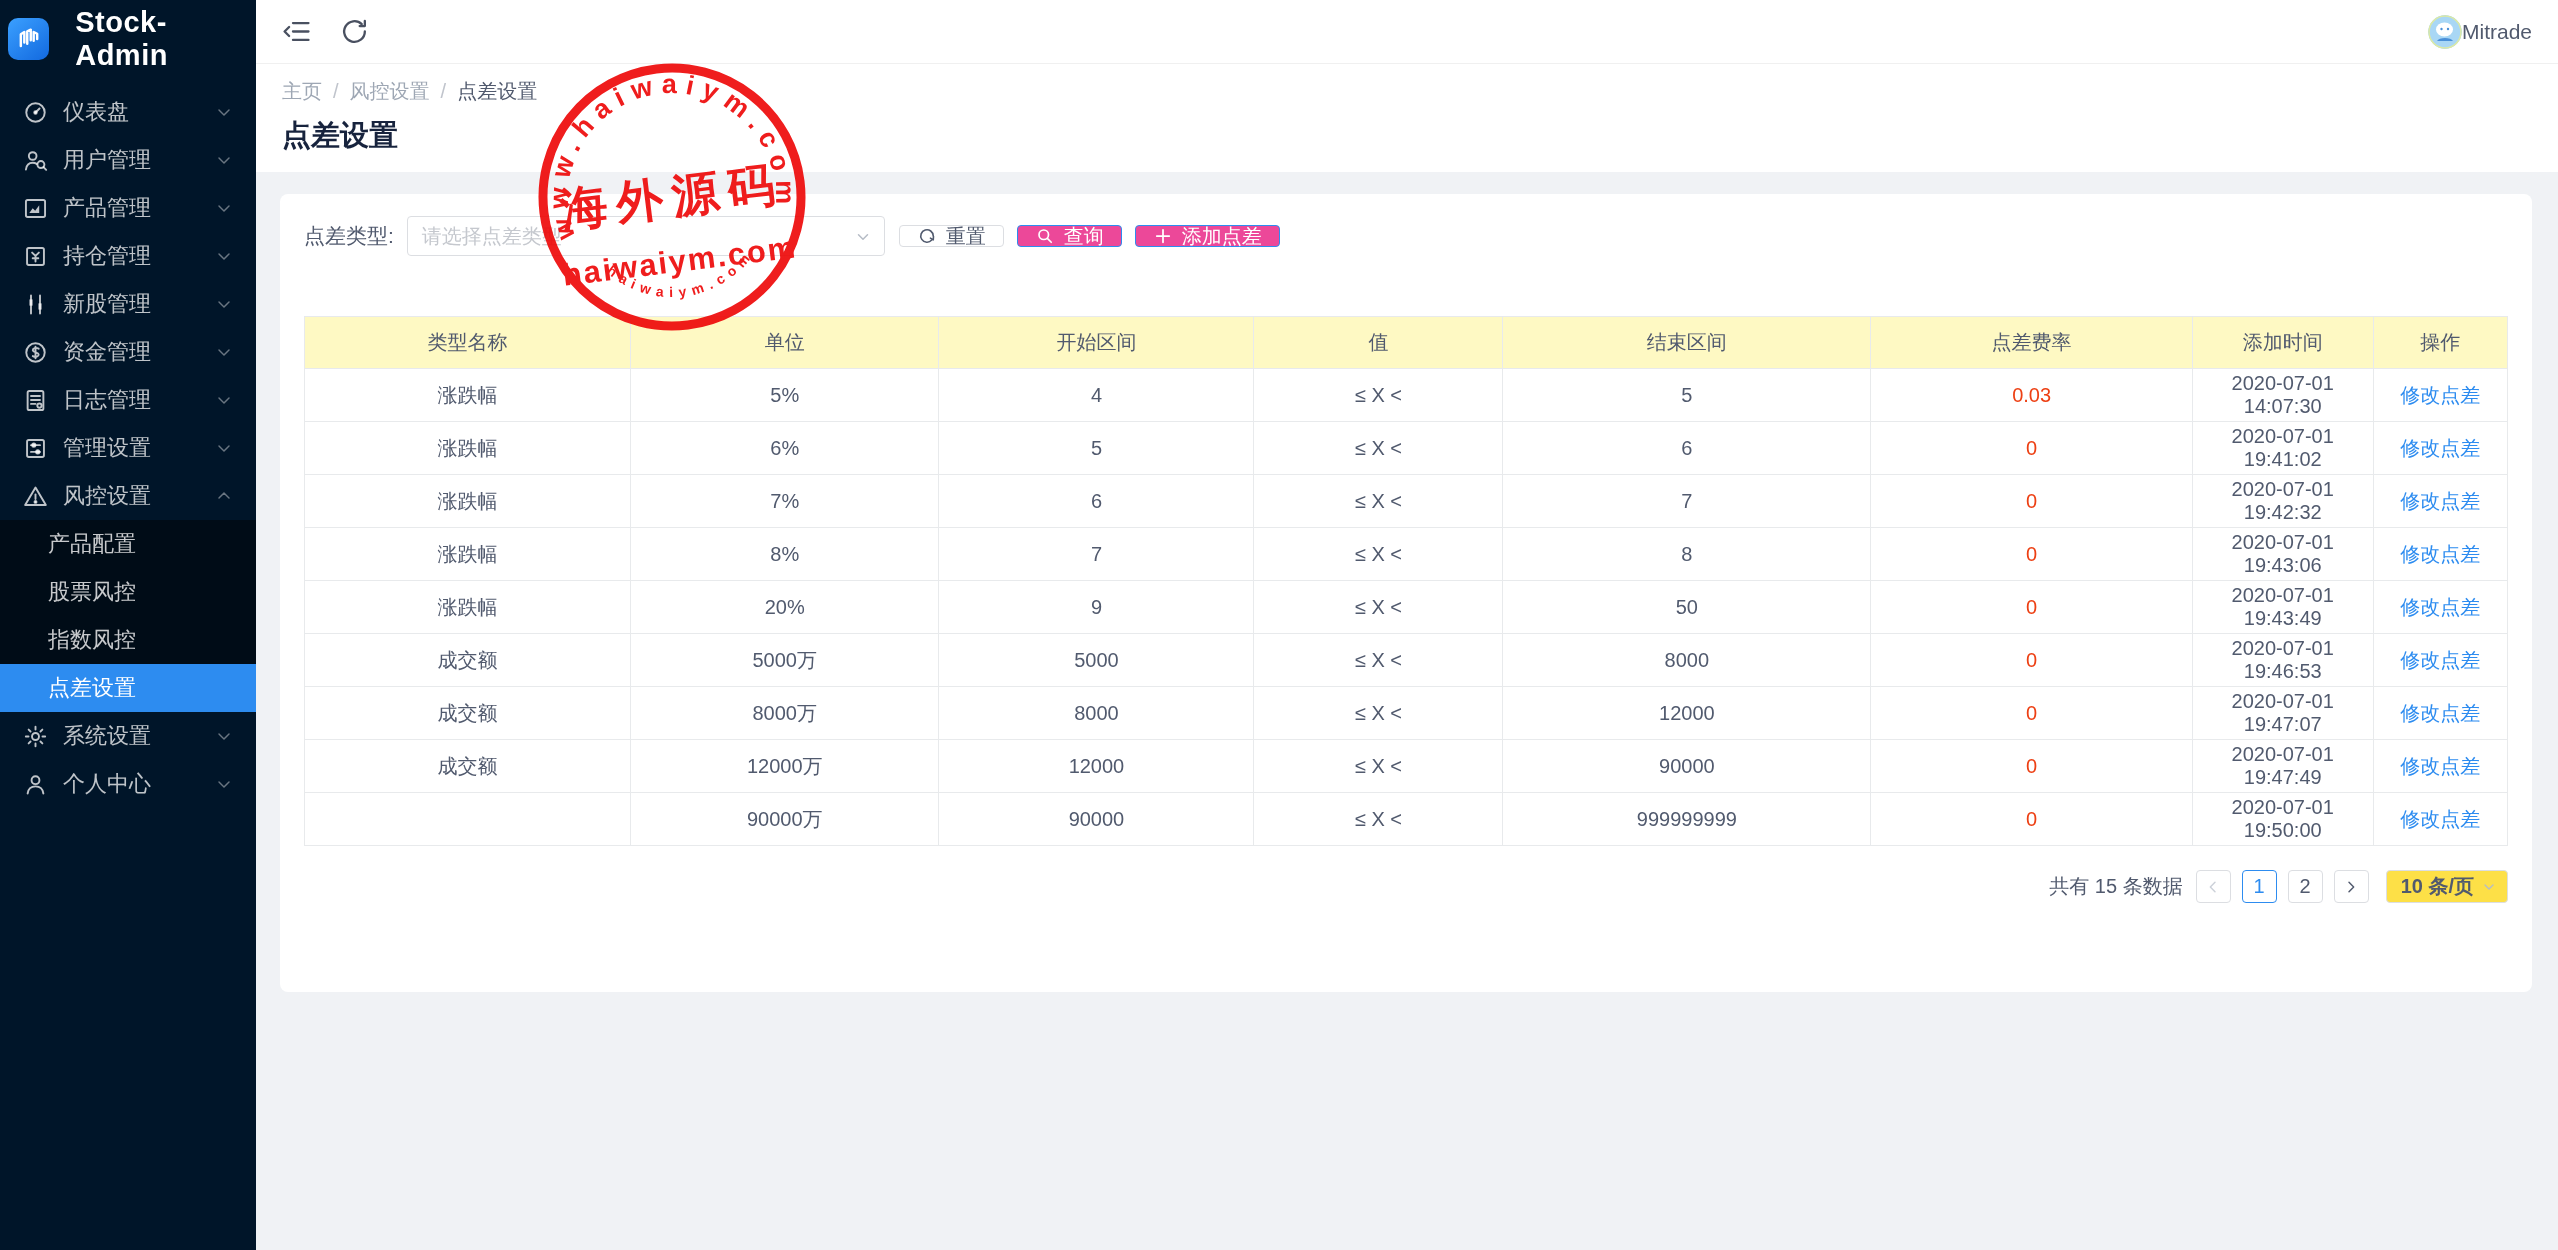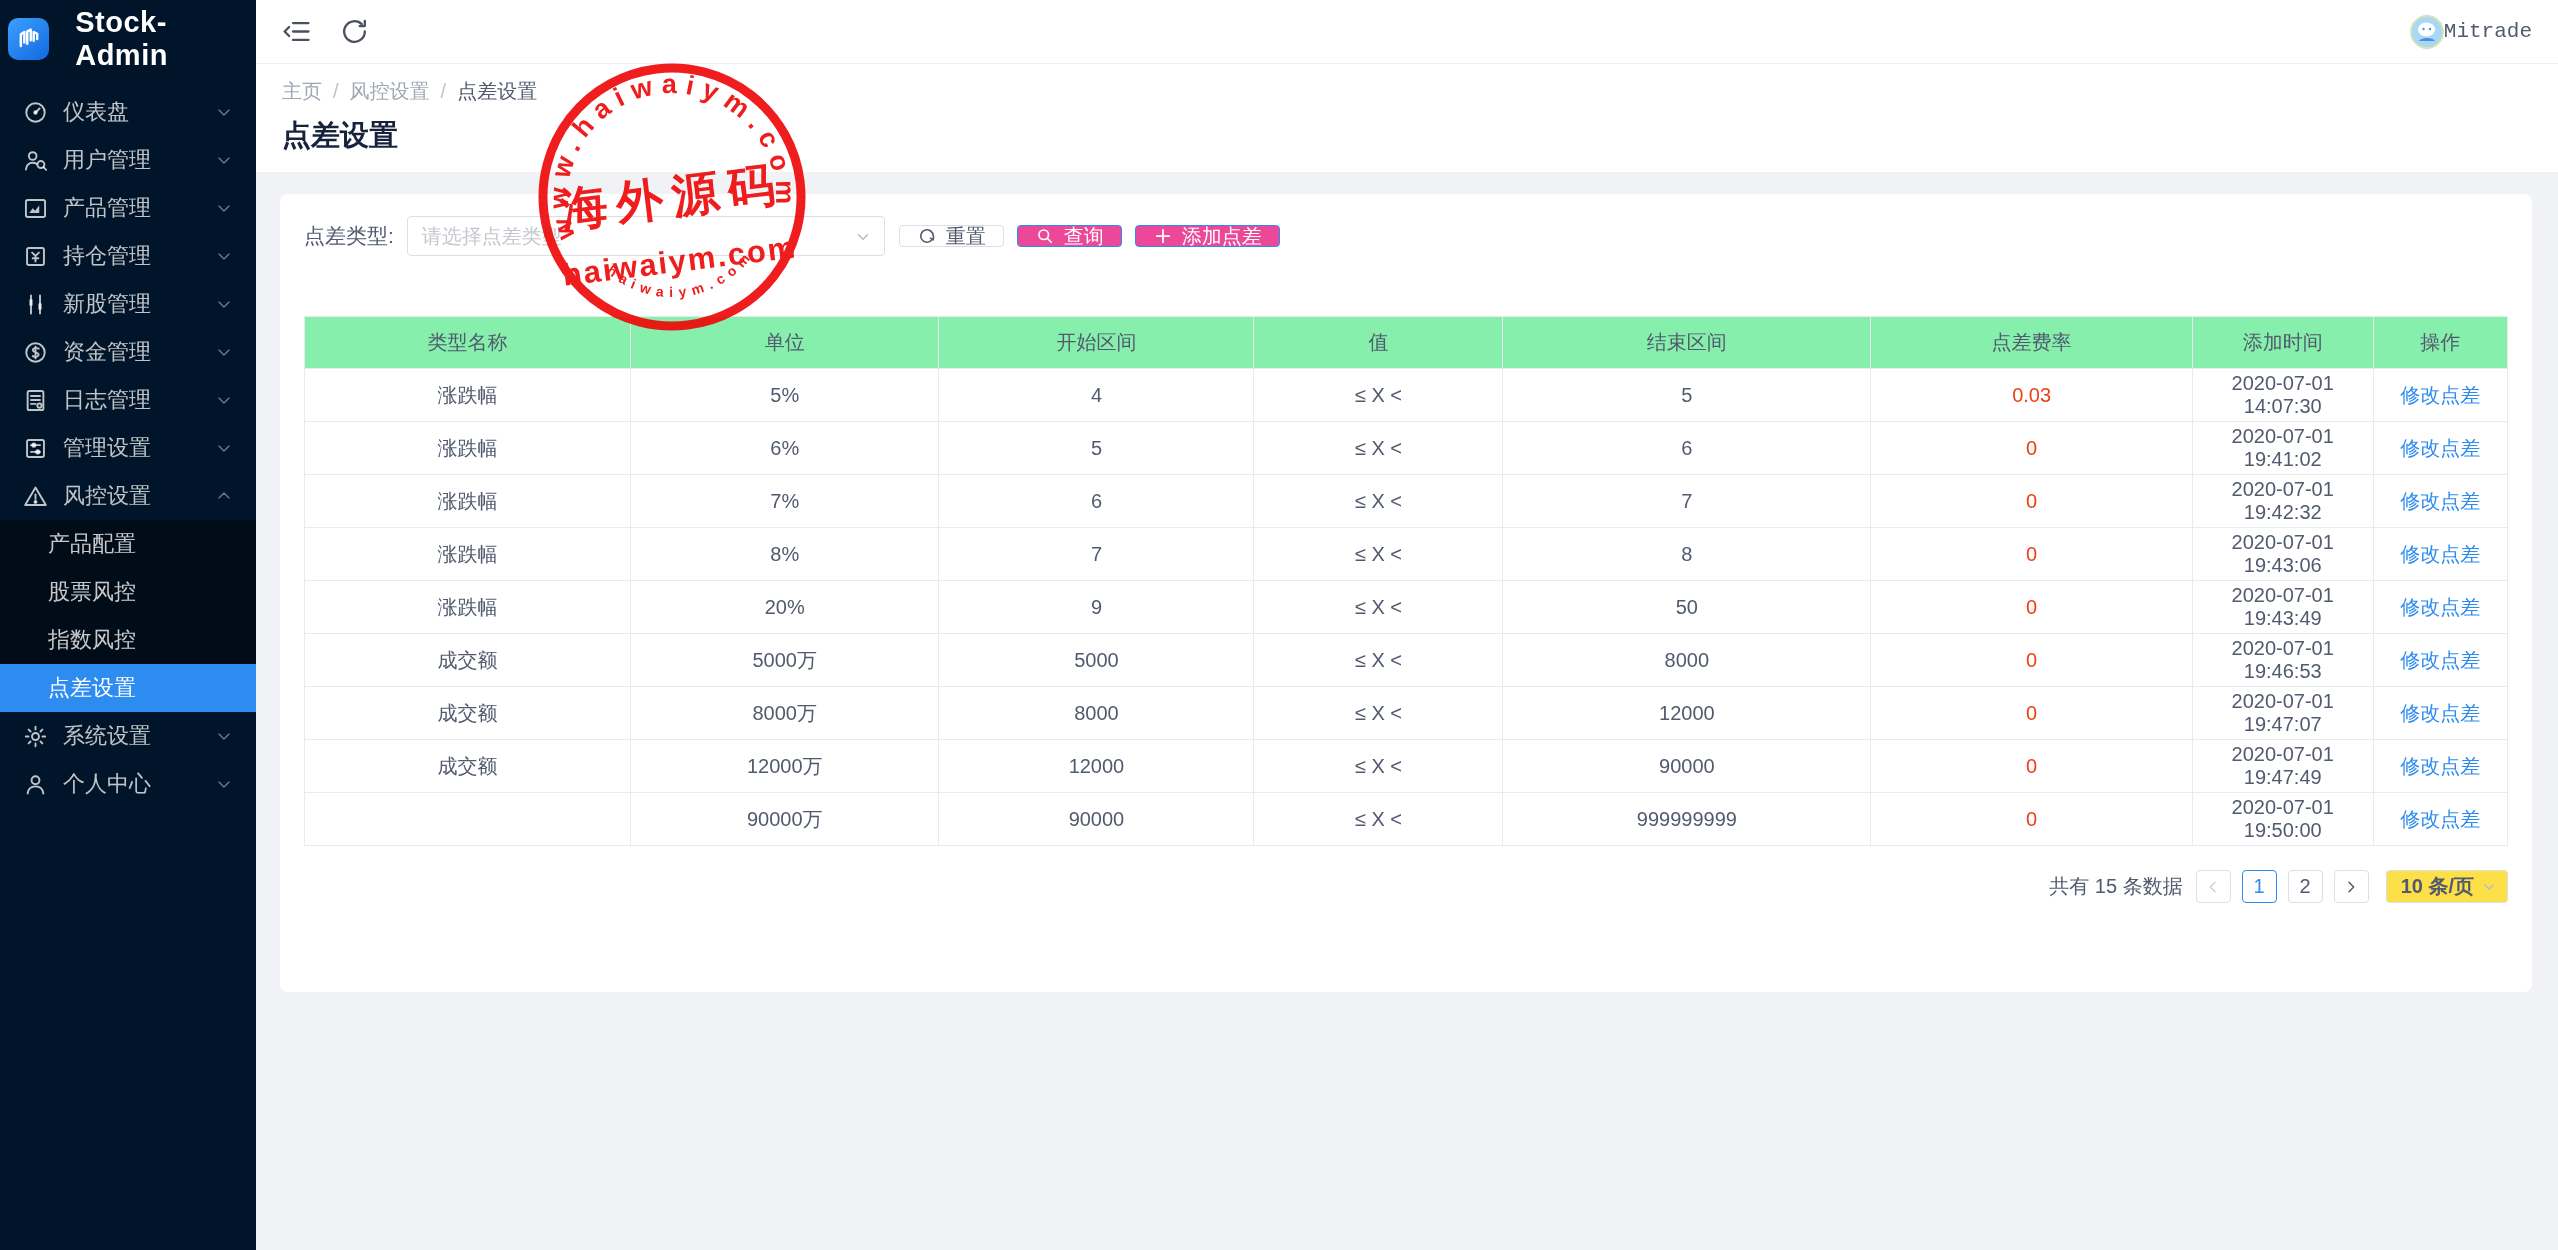--- a/index.html
+++ b/index.html
@@ -36,21 +36,21 @@
   .submenu .menu-item { padding-left:48px; color:rgba(255,255,255,.78);font-family:Liberation Serif, serif; }
   .submenu .menu-item.active { background:#2d8cf0; color:#fff; }
   
   .main { margin-left:256px; height:100%; position:relative; }
   .topbar {
     height:64px; background:#fff; display:flex; align-items:center;
     padding:0 26px; border-bottom:1px solid #f0f0f0;
   }
   .tb-icon { width:31px; height:31px; color:#495060; cursor:pointer; margin-right:26px; display:flex; }
   .tb-icon svg { width:100%; height:100%; }
-  .topbar-right { margin-left:auto; display:flex; align-items:center; cursor:pointer;font-family:Liberation Mono, monospace; }
+  .topbar-right { margin-left:auto; display:flex; align-items:center; cursor:pointer; }
   .avatar { width:34px; height:34px; border-radius:50%; overflow:hidden; display:flex; }
   .username { font-size:21px; color:#515a6e; }
   .page-head { background:#fff; padding:14px 26px 16px; }
   .breadcrumb { display:flex; align-items:center; gap:11px; font-size:20px; color:#9ea7b4; }
   .crumb { cursor:pointer; }
   .crumb.last { color:#515a6e; cursor:default; }
   .crumb-sep { color:#c0c4cc; }
   .page-title { margin-top:11px; font-size:29px; font-weight:bold; color:#17233d; }
   
   .card {
@@ -69,21 +69,21 @@
   .btn {
     height:22px; border-radius:4px; font-size:20px; padding:0 17px;
     display:flex; align-items:center; gap:9px; cursor:pointer; white-space:nowrap;
   }
   .btn svg { width:20px; height:20px; }
   .btn-default { background:#fff; border:1px solid #dcdee2; color:#515a6e; margin-left:1px; }
   .btn-primary { background:#ec4899; border:1px solid #2d8cf0; color:#fff; }
   
   table { width:100%; border-collapse:collapse; font-size:20px; color:#515a6e; table-layout:fixed; }
   th, td { text-align:center; border:1px solid #e8eaec; font-weight:400; overflow:hidden; }
-  th { background:#86efac; height:52px; color:#515a6e;font-family:Liberation Mono, monospace; }
+  th { background:#fef9c3; height:52px; color:#515a6e;font-family:Liberation Mono, monospace; }
   td { height:53px; background:#fff; }
   td.fee { color:#ed4014; }
   .op-link { color:#2d8cf0; cursor:pointer; }
   
   .pagination {
     display:flex; justify-content:flex-end; align-items:center;
     gap:11px; margin-top:24px; font-size:20px; color:#515a6e;
   }
   .pg-total { margin-right:2px; }
   .pg-btn {

